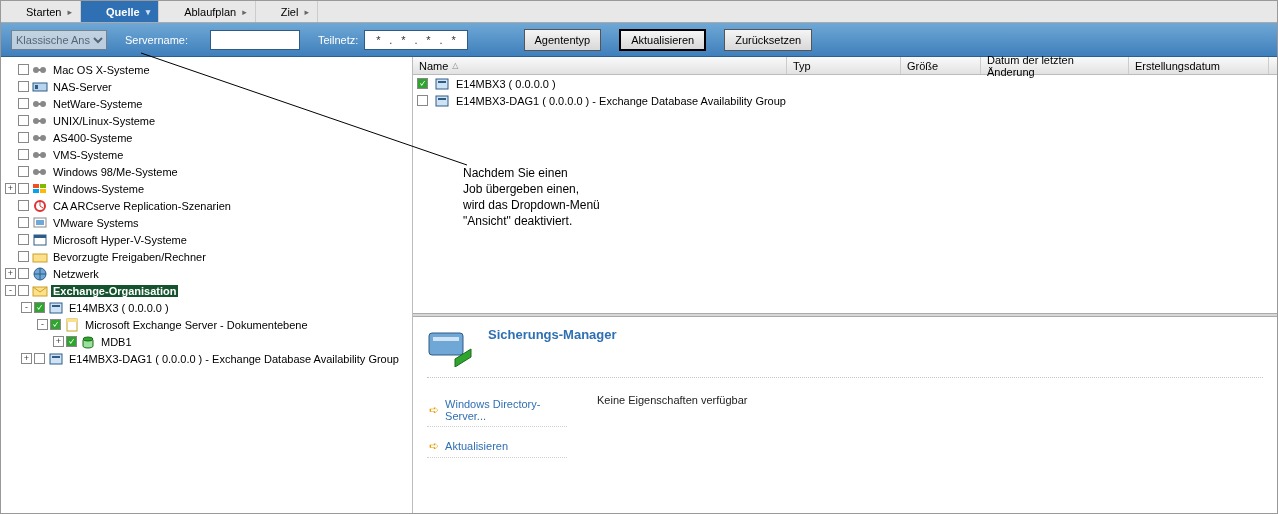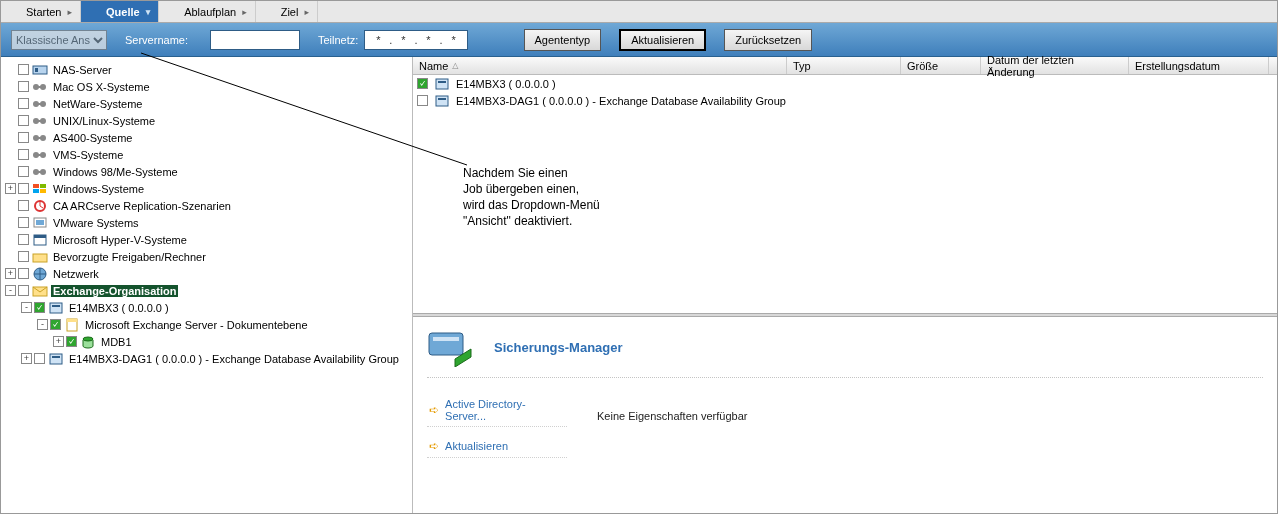--- a/index.html
+++ b/index.html
@@ -45,27 +45,27 @@
   
   .right{flex:1;display:flex;flex-direction:column;}
   .listhdr{height:18px;background:linear-gradient(#fafafa,#e2e2e2);border-bottom:1px solid #bbb;display:flex;}
   .col{border-right:1px solid #ccc;padding:2px 6px;display:flex;align-items:center;gap:4px;color:#000;}
   .sortglyph{font-size:8px;color:#888;}
   .list{flex:0 0 238px;overflow:auto;position:relative;}
   .row{display:flex;align-items:center;height:17px;padding-left:4px;gap:3px;}
   .splitter{height:4px;background:#d8d8d8;border-top:1px solid #aaa;border-bottom:1px solid #aaa;cursor:row-resize;}
 
   .detail{flex:1;padding:10px 14px;position:relative;overflow:auto;}
-  .detail-head{display:flex;align-items:center;gap:16px;margin-bottom:16px;border-bottom:1px dotted #c4c4c4;padding-bottom:10px;}
+  .detail-head{display:flex;gap:10px;margin-bottom:16px;border-bottom:1px dotted #c4c4c4;padding-bottom:10px;}
   .detail-title{font-weight:bold;color:#2f6fb3;font-size:13px;}
   .detail-links{display:flex;gap:30px;align-items:flex-start;}
   .linkcol{width:140px;display:flex;flex-direction:column;gap:8px;}
   .linkitem{display:flex;align-items:center;gap:6px;color:#2f6fb3;cursor:pointer;border-bottom:1px dotted #d0d0d0;padding:4px 2px;}
   .linkitem .arrow{color:#e59a00;font-size:12px;}
-  .propmsg{color:#222;margin-top:16px;}
+  .propmsg{color:#222;}
   .anno-text{position:absolute;font-size:12px;line-height:16px;color:#000;pointer-events:none;}
 
   
   svg{display:block;}
 </style>
 </head>
 <body>
 
 <div class="root">
 
@@ -112,37 +112,37 @@
   </div>
 
   <div class="body">
 
     <div class="tree" id="tree">
         <div class="node ind1">
           <span class="tw blank"></span>
           <span class="cb"></span>
           <span class="ic">
             <svg width="16" height="14">
+              <circle cx="4" cy="7" r="3" fill="#888"></circle>
+              <circle cx="11" cy="7" r="3" fill="#888"></circle>
+              <rect x="4" y="6" width="7" height="2" fill="#888"></rect>
+            </svg>
+          </span>
+          <span class="lbl">Mac OS X-Systeme</span>
+        </div>
+        <div class="node ind1">
+          <span class="tw blank"></span>
+          <span class="cb"></span>
+          <span class="ic">
+            <svg width="16" height="14">
               <rect x="1" y="3" width="14" height="8" fill="#b8d4ee" stroke="#2e5c86"></rect>
               <rect x="3" y="5" width="3" height="4" fill="#2e5c86"></rect>
             </svg>
           </span>
           <span class="lbl">NAS-Server</span>
-        </div>
-        <div class="node ind1">
-          <span class="tw blank"></span>
-          <span class="cb"></span>
-          <span class="ic">
-            <svg width="16" height="14">
-              <circle cx="4" cy="7" r="3" fill="#888"></circle>
-              <circle cx="11" cy="7" r="3" fill="#888"></circle>
-              <rect x="4" y="6" width="7" height="2" fill="#888"></rect>
-            </svg>
-          </span>
-          <span class="lbl">Mac OS X-Systeme</span>
         </div>
         <div class="node ind1">
           <span class="tw blank"></span>
           <span class="cb"></span>
           <span class="ic">
             <svg width="16" height="14">
               <circle cx="4" cy="7" r="3" fill="#888"></circle>
               <circle cx="11" cy="7" r="3" fill="#888"></circle>
               <rect x="4" y="6" width="7" height="2" fill="#888"></rect>
             </svg>
@@ -381,21 +381,21 @@
                 <rect x="6" y="10" width="26" height="4" fill="#cfe3f5"></rect>
                 <polygon points="28,40 44,30 44,22 28,32" fill="#2fa52f" stroke="#1a6a1a"></polygon>
               </svg>
           </span>
           <span class="detail-title">Sicherungs-Manager</span>
         </div>
         <div class="detail-links">
           <div class="linkcol">
             <div class="linkitem">
               <span class="arrow">➪</span>
-              <span>Active Directory-Server...</span>
+              <span>Windows Directory-Server...</span>
             </div>
             <div class="linkitem">
               <span class="arrow">➪</span>
               <span>Aktualisieren</span>
             </div>
           </div>
           <div class="propmsg">Keine Eigenschaften verfügbar</div>
         </div>
       </div>
 

